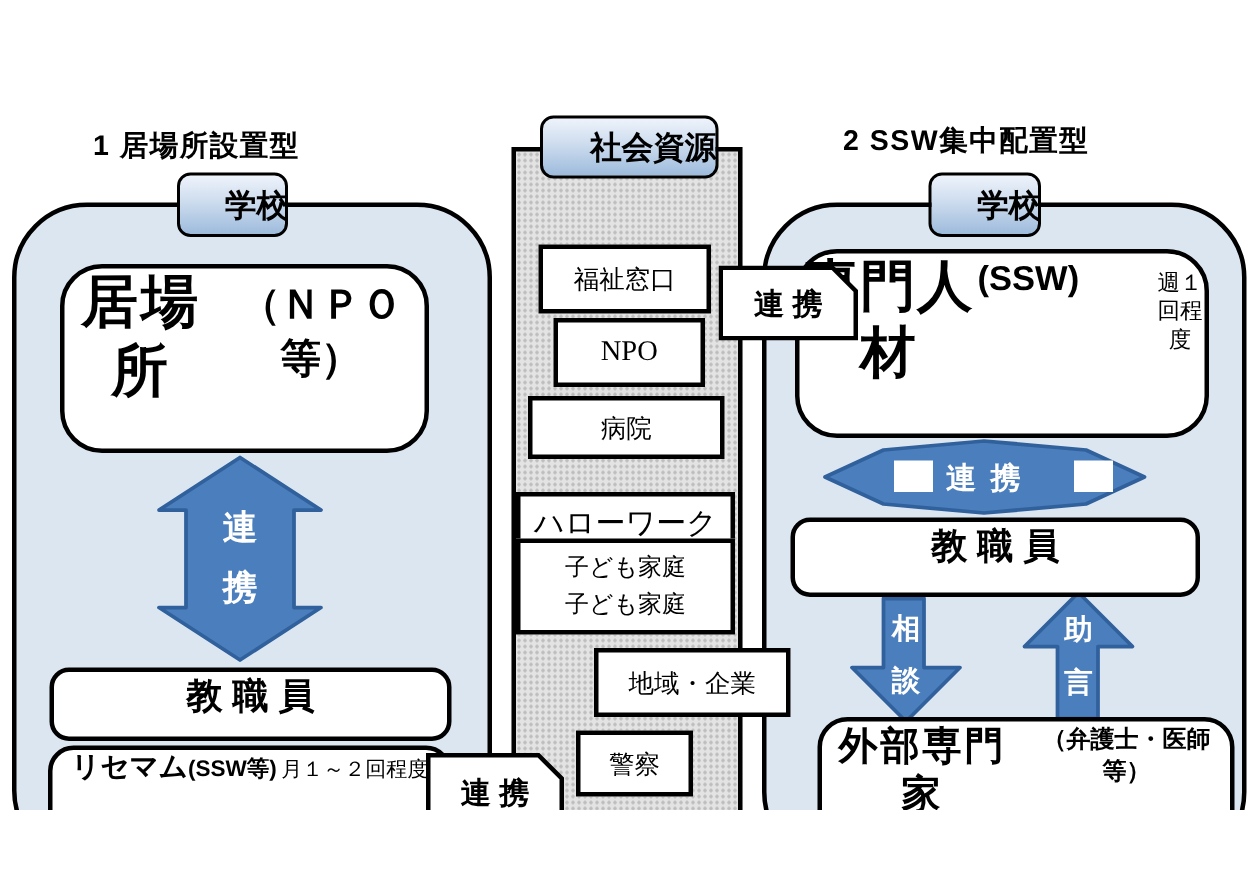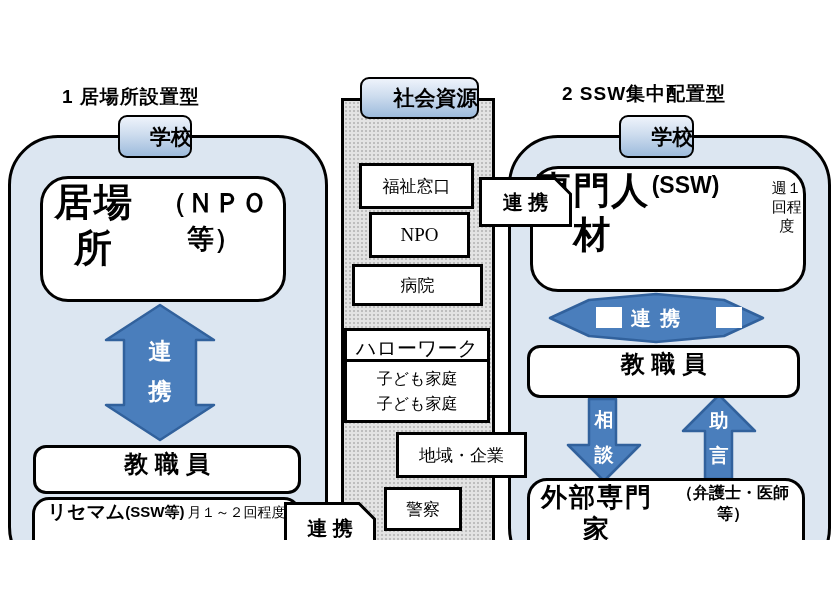--- a/index.html
+++ b/index.html
@@ -50,21 +50,21 @@
   .note-row{display:flex;align-items:baseline;gap:3px;margin-top:3px;}
   .note-bold{font-size:15px;font-weight:bold;}
   .note-reg{font-size:14px;font-family:"Liberation Serif","DejaVu Serif",serif;}
 
   .box-senmon{left:530px;top:166px;width:276px;height:126px;border-radius:28px;}
   .box-senmon .l1{font-size:37px;font-weight:bold;line-height:44px;letter-spacing:1px;}
   .box-senmon .note-bold{font-size:23px;}
   .box-senmon .note-reg{font-size:15px;font-family:"Liberation Sans",sans-serif;margin-left:48px;}
 
   .box-staff-right{left:527px;top:345px;width:273px;height:53px;border-radius:13px;font-size:24px;font-weight:bold;}
-  .box-gaibu{left:527px;top:478px;width:278px;height:86px;border-radius:20px;}
+  .box-gaibu{left:545px;top:478px;width:278px;height:86px;border-radius:20px;}
   .box-gaibu .l1{font-size:26px;font-weight:bold;line-height:32px;letter-spacing:2px;}
   .box-gaibu .l2{font-size:16px;font-weight:bold;margin-top:2px;}
 
   
   .column{
     left:341px;top:98px;width:154px;height:474px;
     border:3px solid #000;z-index:1;
     background-color:#e3e3e3;
     background-image:radial-gradient(#bdbdbd 1px,transparent 1.2px);
     background-size:4px 4px;

